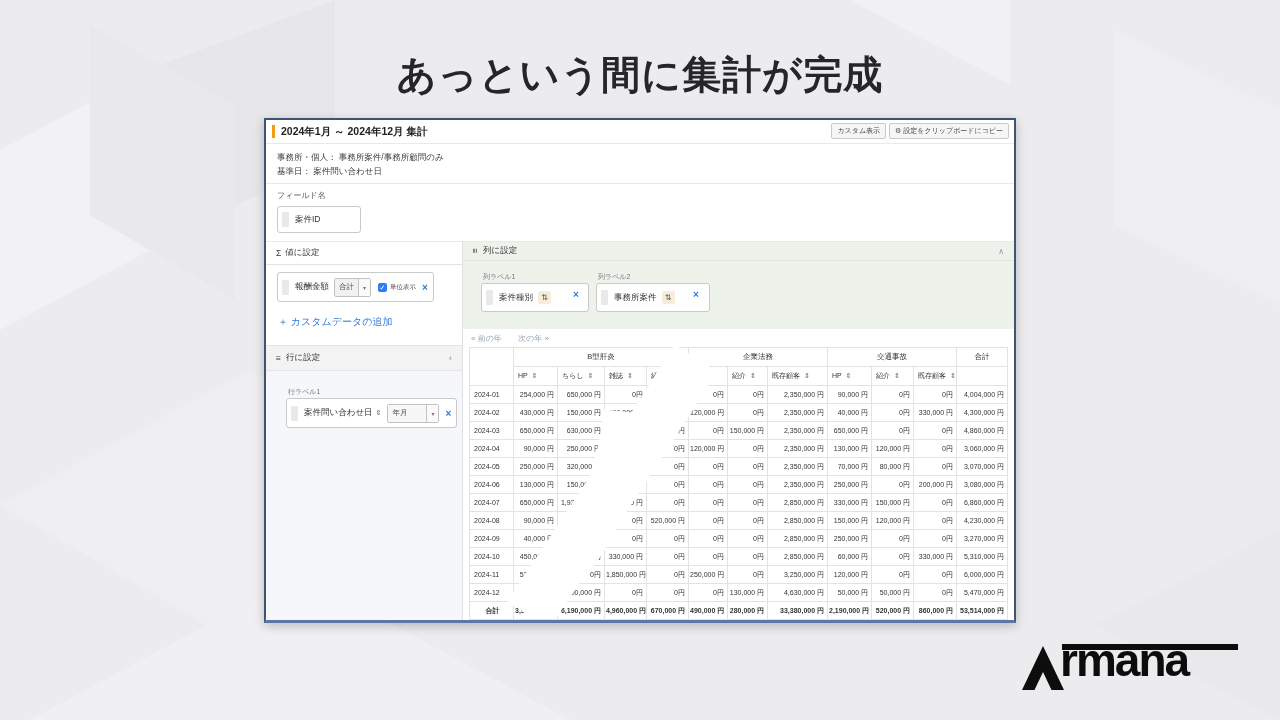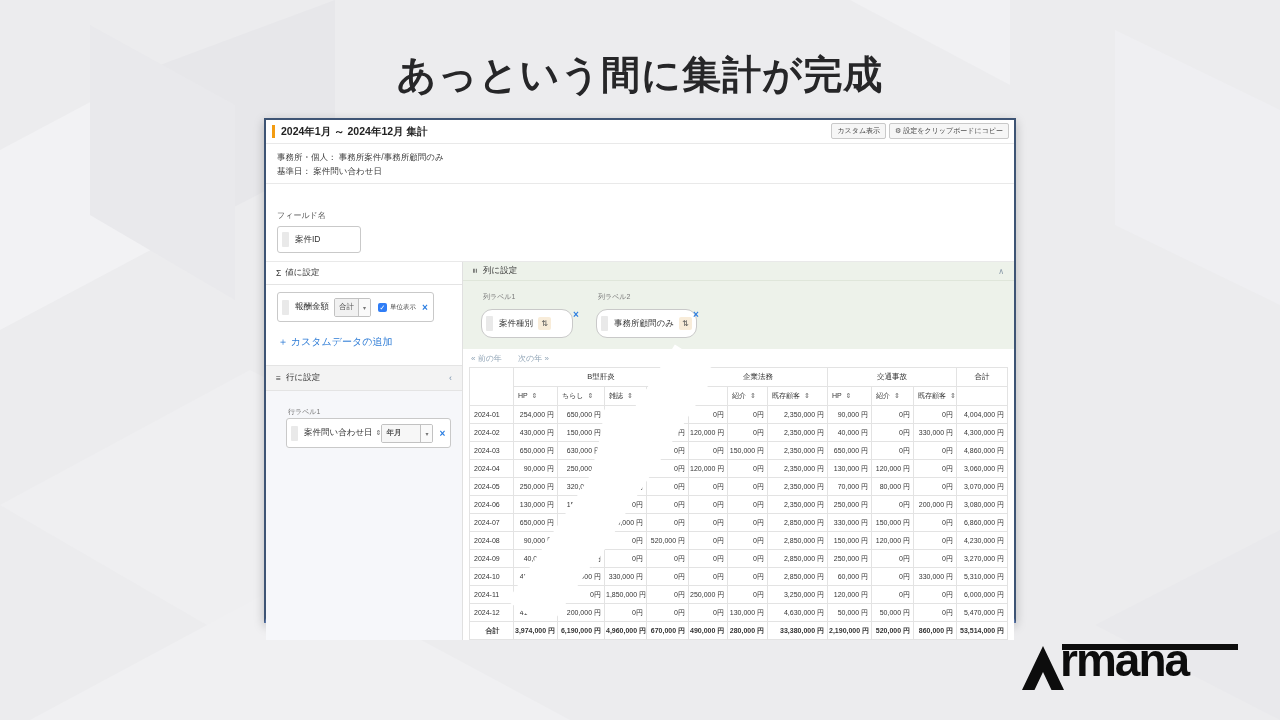--- a/index.html
+++ b/index.html
@@ -14,21 +14,21 @@
        box-shadow:0 3px 10px rgba(0,0,0,.22);}
   .titlebar{height:23px;border-bottom:1px solid #e9e9e9;position:relative;text-align:right;}
   .accent{position:absolute;left:6px;top:5px;width:3px;height:13px;background:#f39c12;}
   .wtitle{position:absolute;left:15px;top:5px;font-size:10.5px;font-weight:bold;color:#222;}
   .tb-buttons{position:absolute;right:5px;top:3px;display:flex;gap:3px;}
   .btn{font-size:7px;color:#444;background:#f6f6f6;border:1px solid #c9c9c9;border-radius:2px;
        padding:2px 5px;white-space:nowrap;display:flex;align-items:center;gap:2px;}
   .btn .ico{font-size:7px;color:#555;}
   .meta{padding:6px 11px 5px 11px;border-bottom:1px solid #e9e9e9;}
   .meta div{font-size:8.5px;color:#3c3c3c;line-height:14px;}
-  .fieldsec{padding:6px 11px 8px 11px;border-bottom:1px solid #e9e9e9;margin-top:20px;}
+  .fieldsec{padding:6px 11px 8px 11px;border-bottom:1px solid #e9e9e9;}
   .seclabel{font-size:8px;color:#555;}
   .fieldbox{margin-top:5px;width:82px;height:25px;border:1px solid #c9c9c9;border-radius:3px;
        display:flex;align-items:center;background:#fff;}
   .handle{width:7px;height:15px;background:#e9e9e9;border-radius:1px;margin:0 6px 0 4px;flex:none;}
   .fb-text{font-size:8.5px;color:#333;white-space:nowrap;}
   .main{display:flex;height:378px;}
   .leftcol{width:196px;border-right:1px solid #e0e0e0;display:flex;flex-direction:column;flex:none;}
   .sechdr{height:22px;display:flex;align-items:center;padding:0 10px;font-size:8.5px;color:#333;
        border-bottom:1px solid #e4e4e4;gap:4px;}
   .valbody{height:80px;position:relative;}
@@ -50,22 +50,22 @@
   .rl-caption{position:absolute;left:22px;top:16px;font-size:7px;color:#777;}
   .rowfield{position:absolute;left:20px;top:27px;height:28px;border:1px solid #c9c9c9;border-radius:3px;
        display:flex;align-items:center;background:#fff;padding-right:5px;}
   .sorticon{font-size:7px;color:#666;margin-left:3px;}
   .rightcol{flex:1;display:flex;flex-direction:column;position:relative;}
   .colhdr{height:22px;background:#edf2ea;border-bottom:1px solid #dfe6da;display:flex;align-items:center;
        padding:0 10px;font-size:8.5px;color:#333;gap:5px;}
   .collapse-up{margin-left:auto;color:#8a9aa8;font-size:8px;}
   .colbody{height:81px;background:#edf2ea;position:relative;}
   .cl-caption{font-size:7px;color:#777;position:absolute;top:11px;}
-  .colfield{position:absolute;top:28px;height:27px;border:1px solid #c9c9c9;border-radius:11px;
-       display:flex;align-items:center;background:#fff;padding-right:4px;}
+  .colfield{position:absolute;top:22px;height:27px;border:1px solid #c9c9c9;border-radius:3px;
+       display:flex;align-items:center;background:#fff;padding-right:20px;}
   .sortbadge{width:13px;height:13px;background:#f8ecd9;border-radius:2px;font-size:8px;color:#555;
        display:flex;align-items:center;justify-content:center;margin-left:5px;flex:none;}
   .colx{position:absolute;top:28px;color:#2a7de1;font-size:10px;font-weight:bold;}
   .tablearea{flex:1;background:#fff;padding:3px 4px 0 6px;position:relative;}
   .yearnav{font-size:8px;color:#8fa3b5;margin:1px 0 3px 2px;}
   .yearnav span{margin-right:14px;}
   table.pivot{border-collapse:collapse;table-layout:fixed;width:538px;}
   table.pivot th,table.pivot td{border:1px solid #e3e3e3;font-weight:normal;overflow:hidden;white-space:nowrap;}
   .grp{font-size:7.5px;font-weight:bold;color:#333;text-align:center;height:16px;}
   .sub{font-size:7px;font-weight:bold;color:#333;text-align:left;padding:2px 2px 2px 4px;height:14px;}
@@ -150,21 +150,21 @@
         <span>≡</span>
         <span>行に設定</span>
         <span class="collapse-left">‹</span>
       </div>
       <div class="rowbody">
         <div class="rl-caption">行ラベル1</div>
         <div class="rowfield">
           <div class="handle"></div>
           <span class="fb-text">案件問い合わせ日</span>
           <span class="sorticon">⇕</span>
-          <div class="mini-select" style="margin-left:0;font-weight:bold;">
+          <div class="mini-select" style="margin-left:6px;">
             <div class="ms-val" style="width:30px;background:#f7f7f7;">年月</div>
             <div class="ms-arr">▾</div>
           </div>
           <span class="xbtn">×</span>
         </div>
       </div>
     </div>
 
     <div class="rightcol">
       <div class="colhdr">
@@ -176,21 +176,21 @@
         <div class="cl-caption" style="left:20px;">列ラベル1</div>
         <div class="colfield" style="left:18px;min-width:86px;">
           <div class="handle"></div>
           <span class="fb-text">案件種別</span>
           <span class="sortbadge">⇅</span>
         </div>
         <span class="colx" style="left:110px;">×</span>
         <div class="cl-caption" style="left:135px;">列ラベル2</div>
         <div class="colfield" style="left:133px;min-width:92px;">
           <div class="handle"></div>
-          <span class="fb-text">事務所顧問のみ</span>
+          <span class="fb-text">事務所案件</span>
           <span class="sortbadge">⇅</span>
         </div>
         <span class="colx" style="left:230px;">×</span>
       </div>
       <div class="tablearea">
         <div class="yearnav">
           <span>« 前の年</span>
           <span>次の年 »</span>
         </div>
         <table class="pivot" id="pivot-table">

